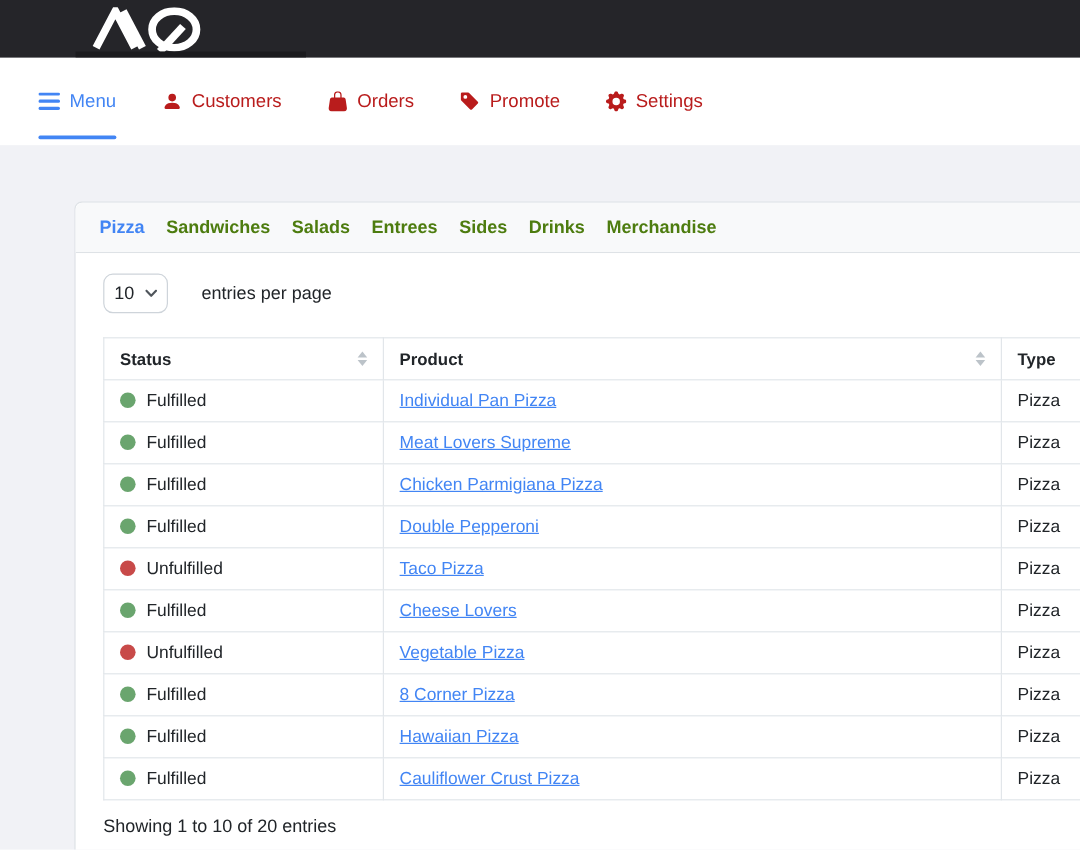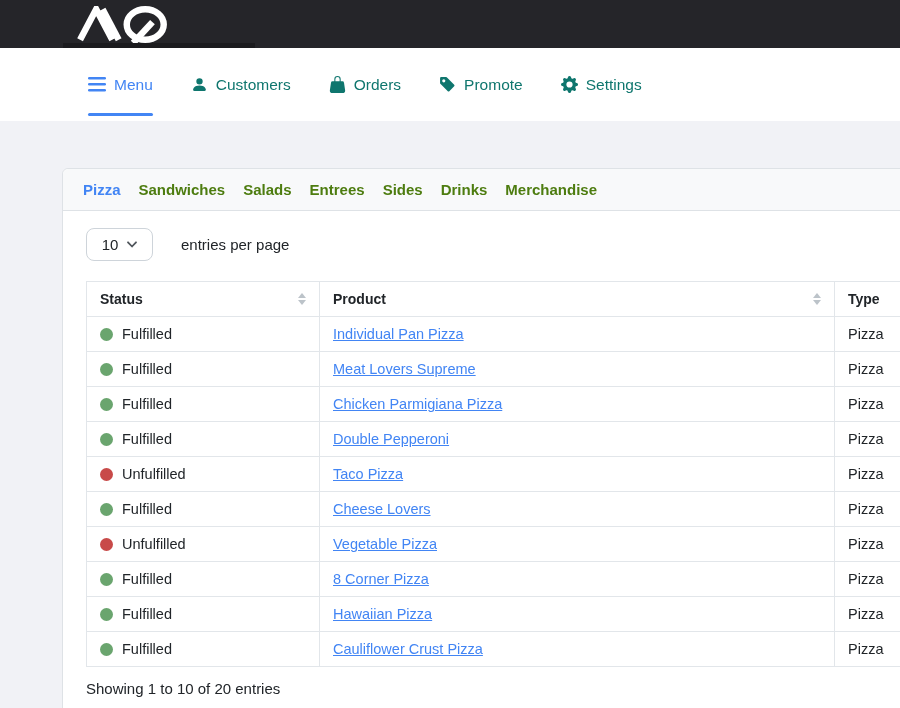--- a/index.html
+++ b/index.html
@@ -10,38 +10,38 @@
     color:#212529;
     position:relative;
   }
 
   
   .topbar { height:48px; background:#252529; position:relative; }
   .logo { position:absolute; left:64px; top:6px; }
   .logo-strip { position:absolute; left:63px; bottom:0; width:192px; height:5px; background:#141416; opacity:.55; }
 
   
-  .navbar { height:73px; background:#ffffff; display:flex; align-items:center; padding-left:88px; gap:38px; }
-  .nav-item { display:flex; align-items:center; gap:8px; height:100%; position:relative; font-size:15.5px; color:#0f766e; cursor:pointer; white-space:nowrap; }
+  .navbar { height:73px; background:#ffffff; display:flex; align-items:center; padding-left:32px; gap:38px; }
+  .nav-item { display:flex; align-items:center; gap:8px; height:100%; position:relative; font-size:15.5px; color:#b91c1c; cursor:pointer; white-space:nowrap; }
   .nav-item svg { flex:0 0 auto; }
   .nav-item.active { color:#4285f4; }
   .nav-underline { position:absolute; left:0; bottom:5px; height:3px; width:100%; background:#4285f4; border-radius:2px; }
 
   
   .content { padding:47px 0 0 62px; }
   .card { width:1000px; background:#ffffff; border:1px solid #dee2e6; border-radius:6px 6px 0 0; min-height:620px; }
   .card-tabs { background:#f8f9fa; border-bottom:1px solid #dee2e6; border-radius:6px 6px 0 0; padding:12px 20px; display:flex; gap:18px; }
   .tab { font-weight:bold; font-size:15px; color:#4d7c0f; cursor:pointer; white-space:nowrap; }
   .tab.active { color:#4285f4; }
   .card-body { padding:17px 0 20px 23px; }
 
   
   .pagesize-row { display:flex; align-items:center; }
   .select {
-    width:67px; height:33px; border:1px solid #ced4da; border-radius:8px; background:#fff;
+    width:54px; height:33px; border:1px solid #ced4da; border-radius:8px; background:#fff;
     display:flex; align-items:center; justify-content:center; gap:9px;
     font-size:15px; color:#212529; cursor:pointer; box-sizing:border-box;
   }
   .pagesize-label { margin-left:28px; font-size:15px; }
 
   
   table { border-collapse:collapse; table-layout:fixed; width:890px; margin-top:20px; }
   th, td { border:1px solid #e2e6ea; padding:9px 13px; text-align:left; vertical-align:middle; }
   th { font-size:14px; font-weight:bold; color:#212529; }
   td { font-size:14.5px; color:#212529; }

